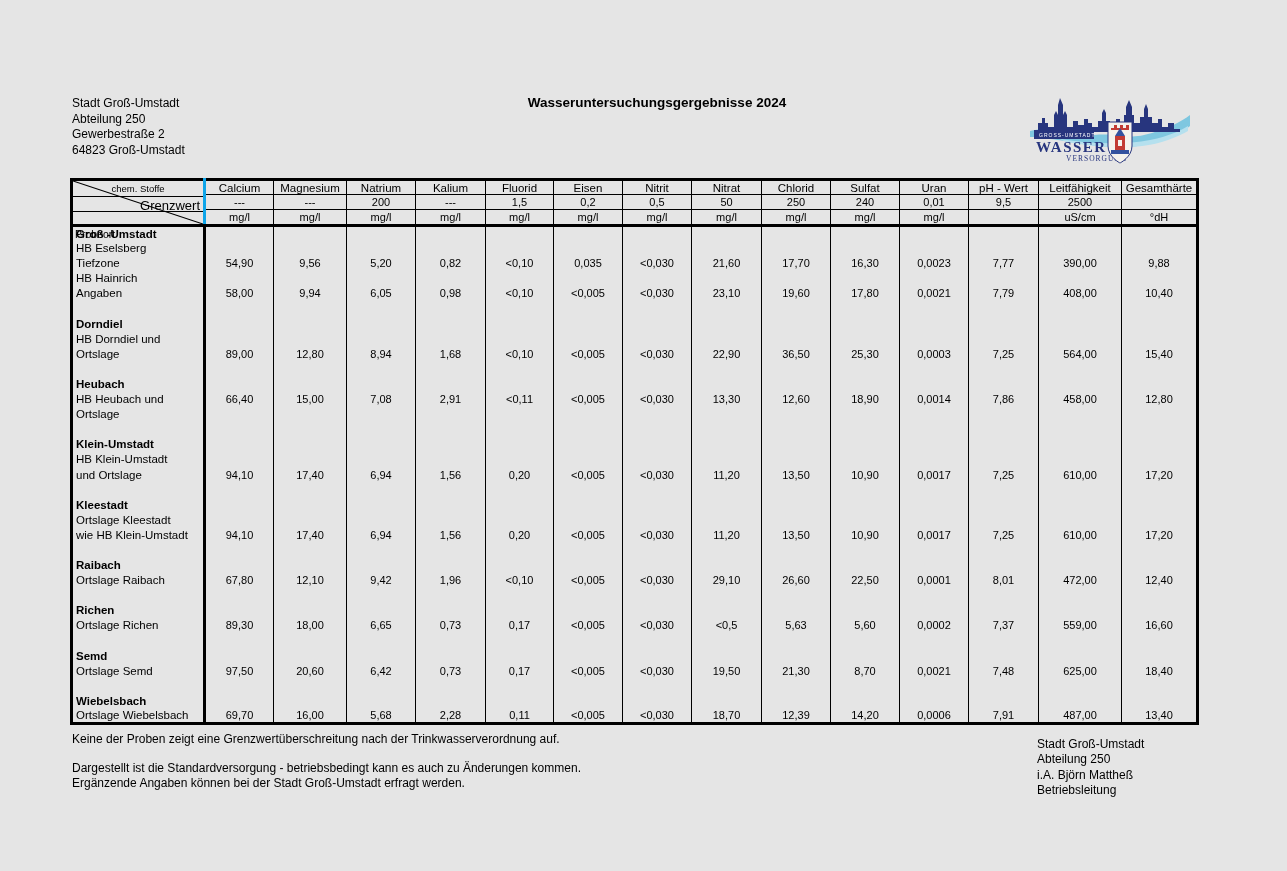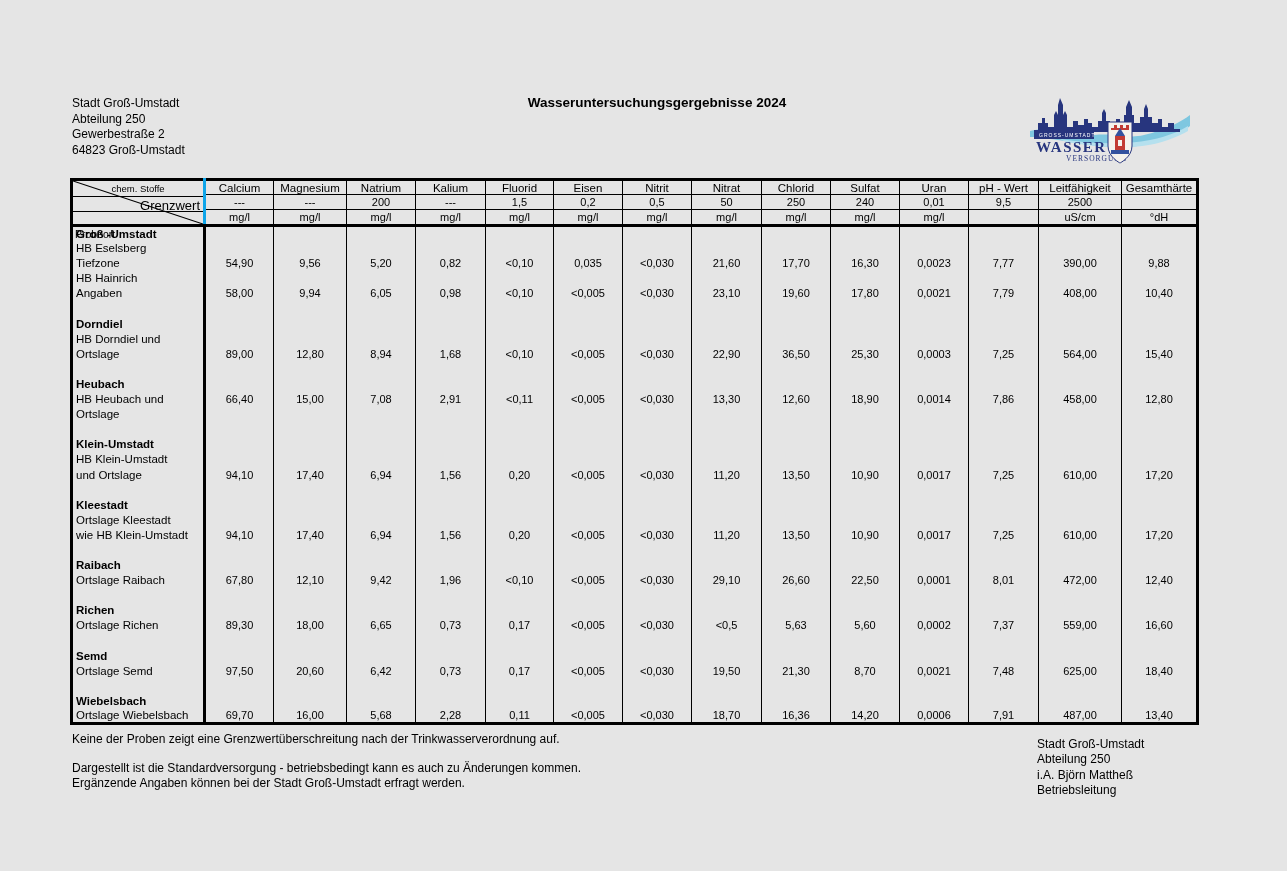--- a/index.html
+++ b/index.html
@@ -713,21 +713,21 @@
         <tr>
           <td class="lbl">Ortslage Wiebelsbach</td>
           <td class="val">69,70</td>
           <td class="val">16,00</td>
           <td class="val">5,68</td>
           <td class="val">2,28</td>
           <td class="val">0,11</td>
           <td class="val">&lt;0,005</td>
           <td class="val">&lt;0,030</td>
           <td class="val">18,70</td>
-          <td class="val">16,36</td>
+          <td class="val">12,39</td>
           <td class="val">14,20</td>
           <td class="val">0,0006</td>
           <td class="val">7,91</td>
           <td class="val">487,00</td>
           <td class="val">13,40</td>
         </tr>
       </tbody>
   </table>
 
   <div class="notes">

